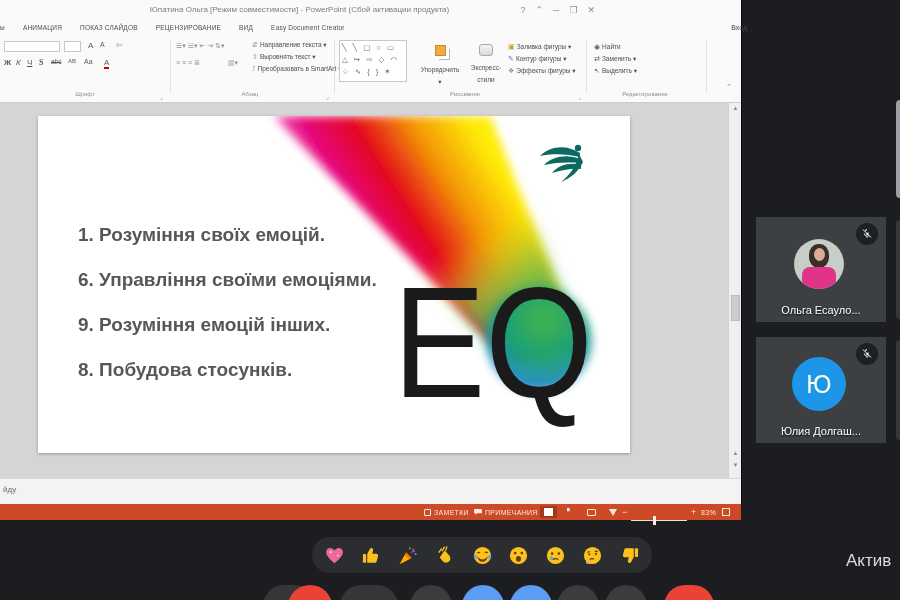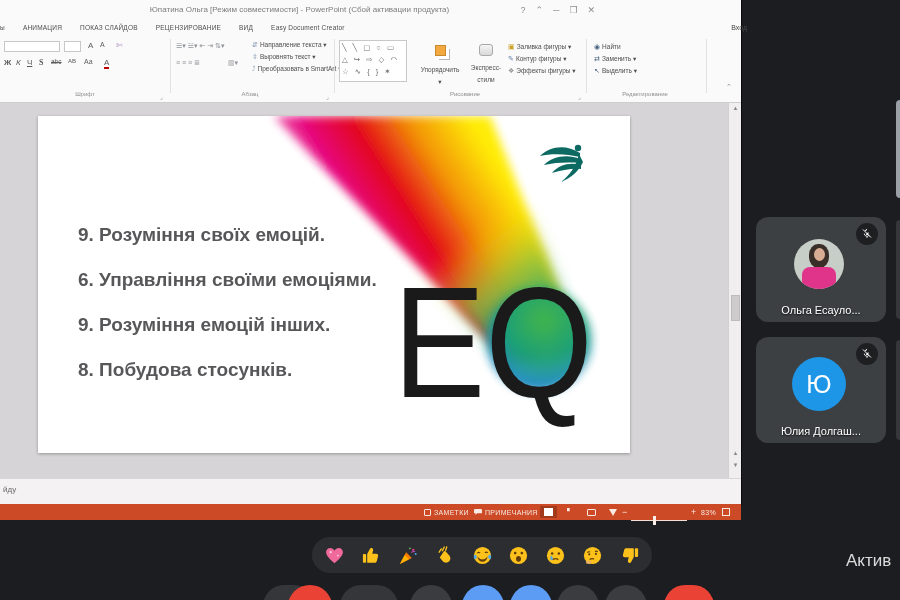--- a/index.html
+++ b/index.html
@@ -43,21 +43,21 @@
   
   .statusbar { left:0; top:504px; width:741px; height:16px; background:#cc4a26; display:flex; align-items:center; color:#f8e9e3; }
   .sb-item { font-size:7px; letter-spacing:.3px; display:flex; align-items:center; gap:3px; }
   .sb-ico { display:inline-block; }
   .viewbtn { width:17px; height:12px; display:flex; align-items:center; justify-content:center; }
   .viewbtn.active { background:#a23a1b; }
   .zoom-track { width:56px; height:1px; background:#f3ded6; position:relative; }
   .zoom-thumb { position:absolute; left:22px; top:-4px; width:3px; height:9px; background:#fbeee8; }
 
   
-  .tile { left:756px; width:130px; border-radius:12px; background:#3c4043; overflow:hidden; }
+  .tile { left:756px; width:130px; border-radius:0; background:#3c4043; overflow:hidden; }
   .tile-name { position:absolute; bottom:6px; left:0; width:100%; text-align:center; font-size:11px; color:#fff; text-shadow:0 1px 2px rgba(0,0,0,.85); white-space:nowrap; overflow:hidden; }
   .speak-badge { position:absolute; top:6px; right:6px; width:26px; height:26px; border-radius:50%; background:#1a73e8; display:flex; align-items:center; justify-content:center; gap:2px; }
   .speak-badge i { display:block; width:3px; border-radius:2px; background:#fff; }
   .mute-badge { position:absolute; top:6px; right:8px; width:22px; height:22px; border-radius:50%; background:rgba(25,26,29,.88); display:flex; align-items:center; justify-content:center; }
   .avatar-letter { border-radius:50%; background:#1e96e8; color:#fff; display:flex; align-items:center; justify-content:center; font-size:25px; }
   .sliver { left:896px; width:4px; border-radius:4px 0 0 4px; }
 
   
   .reactions { left:312px; top:537px; width:340px; height:36px; background:#2c2d30; border-radius:18px; display:flex; align-items:center; justify-content:space-between; padding:0 12px; }
   .rx { width:21px; height:21px; display:block; }
@@ -205,21 +205,21 @@
           <text x="355" y="281" font-size="158" textLength="200" lengthAdjust="spacingAndGlyphs" fill="#1a1a1a" font-family="Liberation Sans, DejaVu Sans, sans-serif">EQ</text>
           <g transform="translate(502,25)" fill="#0d6a63">
             <circle cx="38" cy="7" r="3.2"></circle>
             <path d="M40 12 C26 3 10 5 0 15 C12 12 28 13 40 16 Z"></path>
             <path d="M40 18 C28 13 12 15 4 24 C16 21 30 21 40 22 Z"></path>
             <path d="M41 24 C31 21 19 23 12 32 C22 29 33 27 41 28 Z"></path>
             <path d="M39 13 C36 25 30 34 21 41 C31 37 39 30 43 21 Z"></path>
           </g>
         </svg>
         <div class="abs slide-list">
-          <div>9. Розуміння своїх емоцій.</div>
+          <div>1. Розуміння своїх емоцій.</div>
           <div>6. Управління своїми емоціями.</div>
           <div>9. Розуміння емоцій інших.</div>
           <div>8. Побудова стосунків.</div>
         </div>
       </div>
       <div class="abs vscroll">
         <div class="abs varrow" style="top:0;">▲</div>
         <div class="abs vthumb"></div>
         <div class="abs varrow" style="top:345px;">▲</div>
         <div class="abs varrow" style="top:357px;">▼</div>

